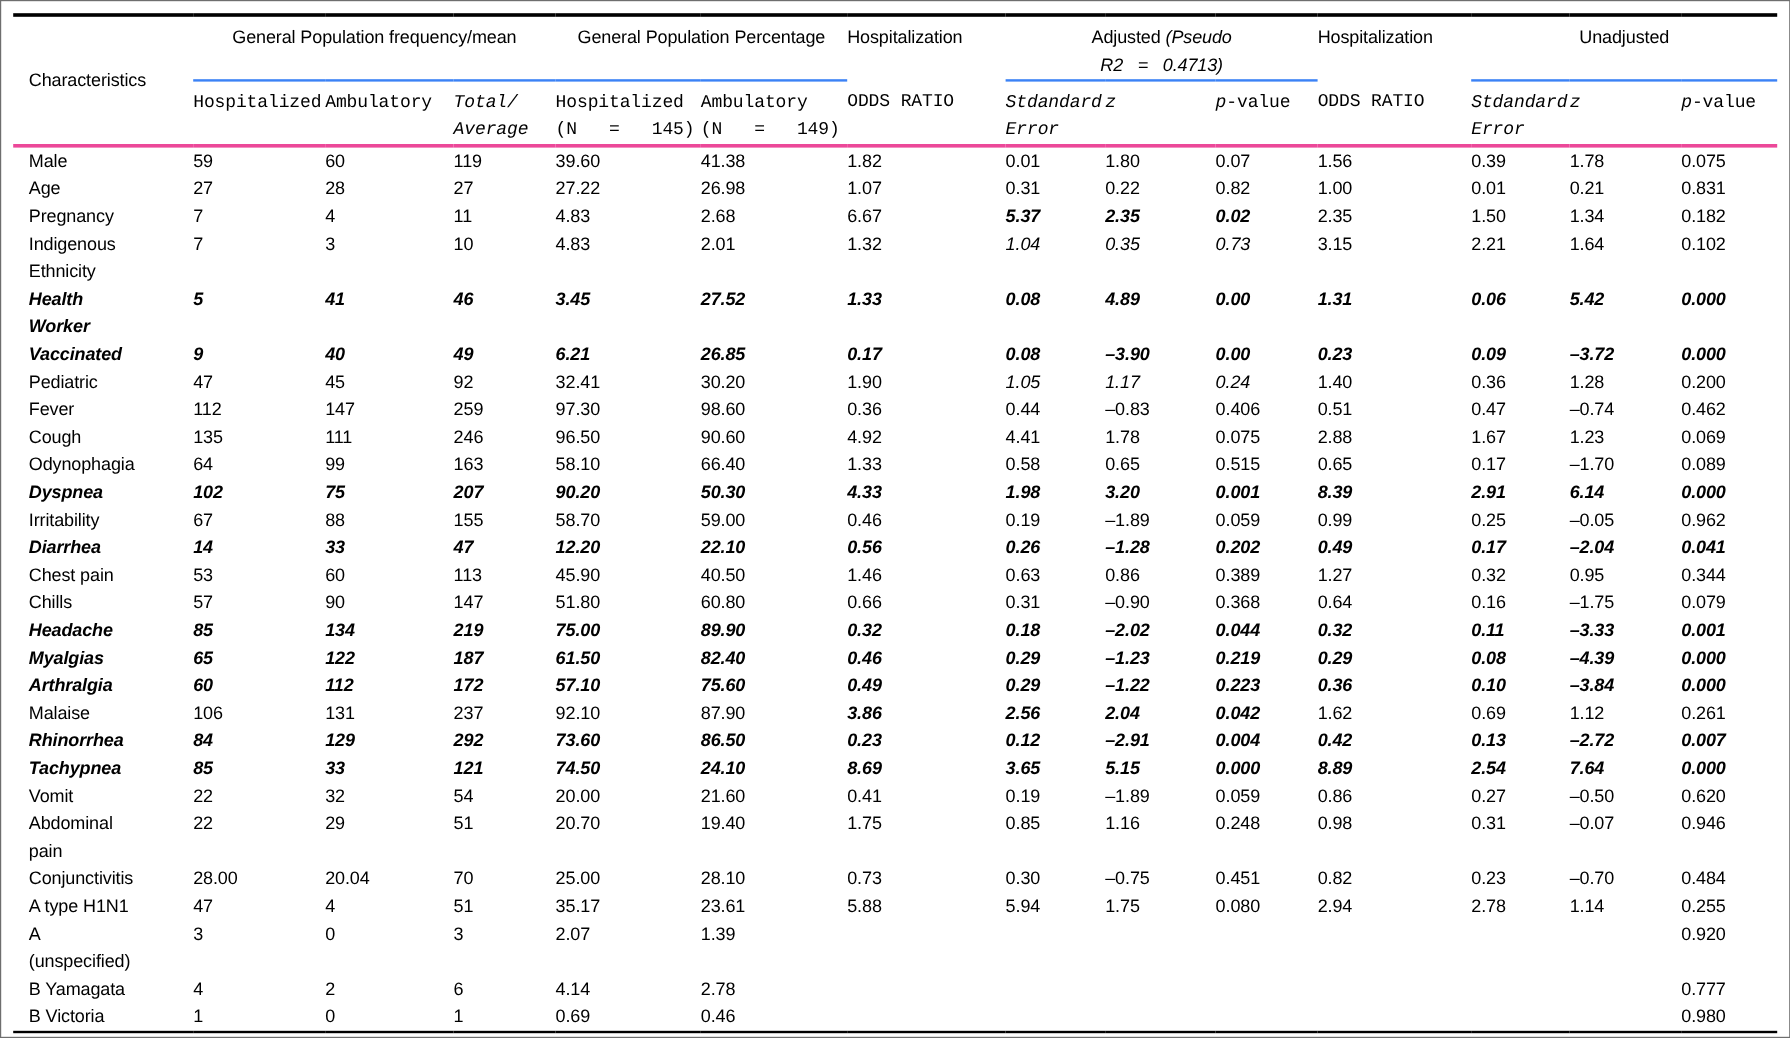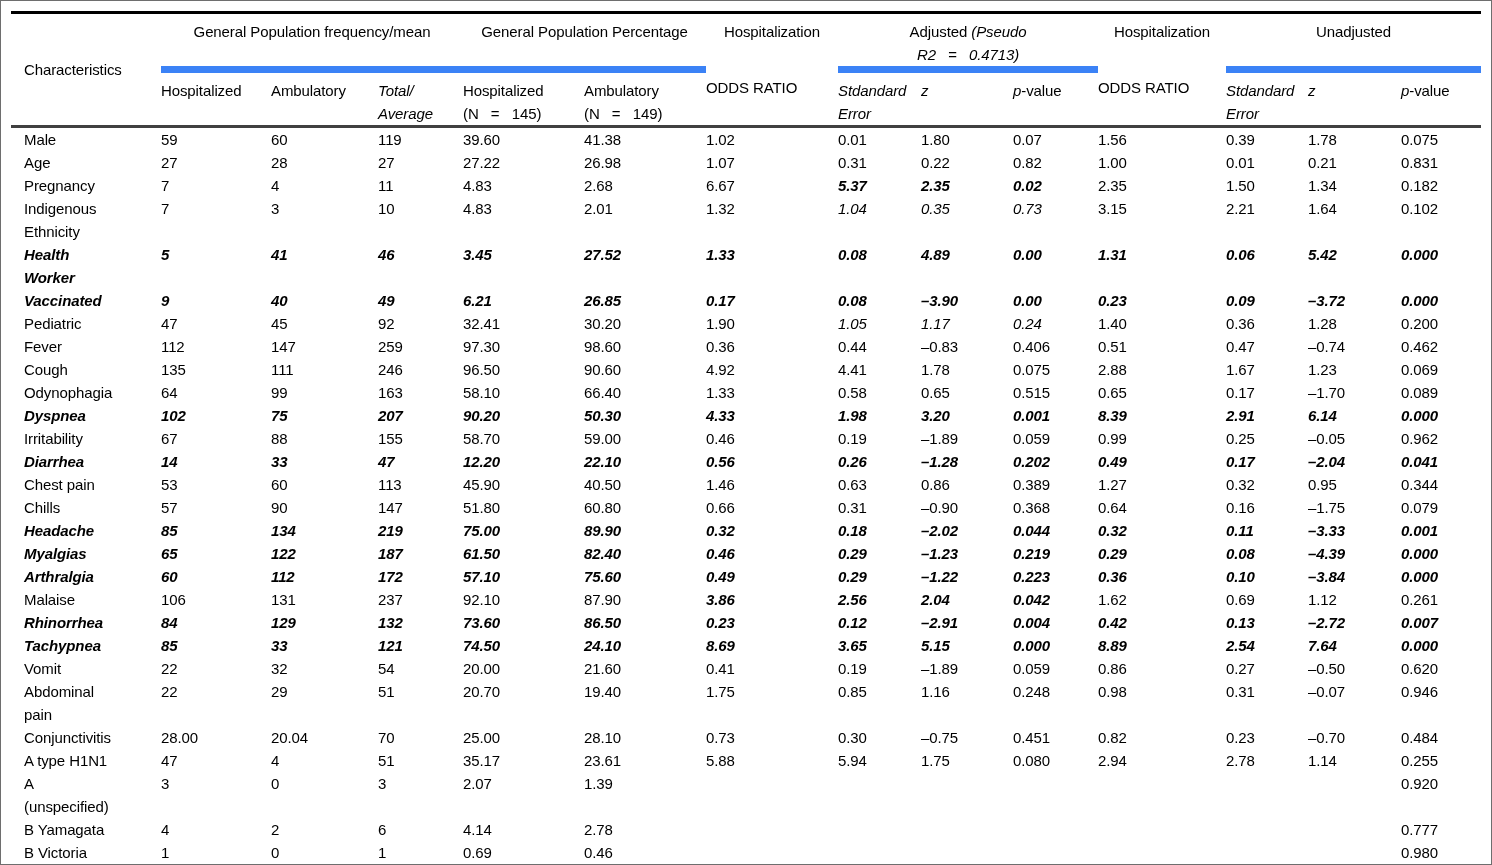--- a/index.html
+++ b/index.html
@@ -17,24 +17,24 @@
   col.c4{width:121px}col.c5{width:122px}col.c6{width:132px}col.c7{width:83px}
   col.c8{width:92px}col.c9{width:85px}col.c10{width:128px}col.c11{width:82px}
   col.c12{width:93px}col.c13{width:80px}
   th,td{
     font-weight:normal;text-align:left;vertical-align:top;
     white-space:pre-wrap;font-size:15px;line-height:23px;
     padding:0;letter-spacing:-0.1px;box-sizing:border-box;
   }
   th.char{vertical-align:middle;padding-left:13px;}
   th.group{text-align:center;padding-top:6px;height:49px;}
-  th.group.left{text-align:center;}
-  th.group.rule{border-bottom:7px solid #3b82f6;}
-  th.sub{height:52px;padding-top:6px;}
-  .hb{border-bottom:3px solid #404040;}
+  th.group.left{text-align:left;}
+  th.group.rule{border-bottom:2px solid #3b82f6;}
+  th.sub{height:52px;padding-top:6px;font-family:Liberation Mono, monospace;}
+  .hb{border-bottom:3px solid #ec4899;}
   td.lbl{padding-left:13px;}
   tr.bi td{font-weight:bold;font-style:italic;}
   .i{font-style:italic;}
   .bi{font-style:italic;font-weight:bold;margin-top:34px;}
 </style>
 </head>
 <body>
 
 <div class="canvas">
   <table class="chars">
@@ -87,21 +87,21 @@
         </tr>
       </thead>
     <tbody>
         <tr>
           <td class="lbl">Male</td>
           <td>59</td>
           <td>60</td>
           <td>119</td>
           <td>39.60</td>
           <td>41.38</td>
-          <td>1.02</td>
+          <td>1.82</td>
           <td>0.01</td>
           <td>1.80</td>
           <td>0.07</td>
           <td>1.56</td>
           <td>0.39</td>
           <td>1.78</td>
           <td>0.075</td>
         </tr>
         <tr>
           <td class="lbl">Age</td>
@@ -390,21 +390,21 @@
           <td class="bi">0.042</td>
           <td>1.62</td>
           <td>0.69</td>
           <td>1.12</td>
           <td>0.261</td>
         </tr>
         <tr class="bi">
           <td class="lbl">Rhinorrhea</td>
           <td>84</td>
           <td>129</td>
-          <td>132</td>
+          <td>292</td>
           <td>73.60</td>
           <td>86.50</td>
           <td>0.23</td>
           <td>0.12</td>
           <td>–2.91</td>
           <td>0.004</td>
           <td>0.42</td>
           <td>0.13</td>
           <td>–2.72</td>
           <td>0.007</td>

